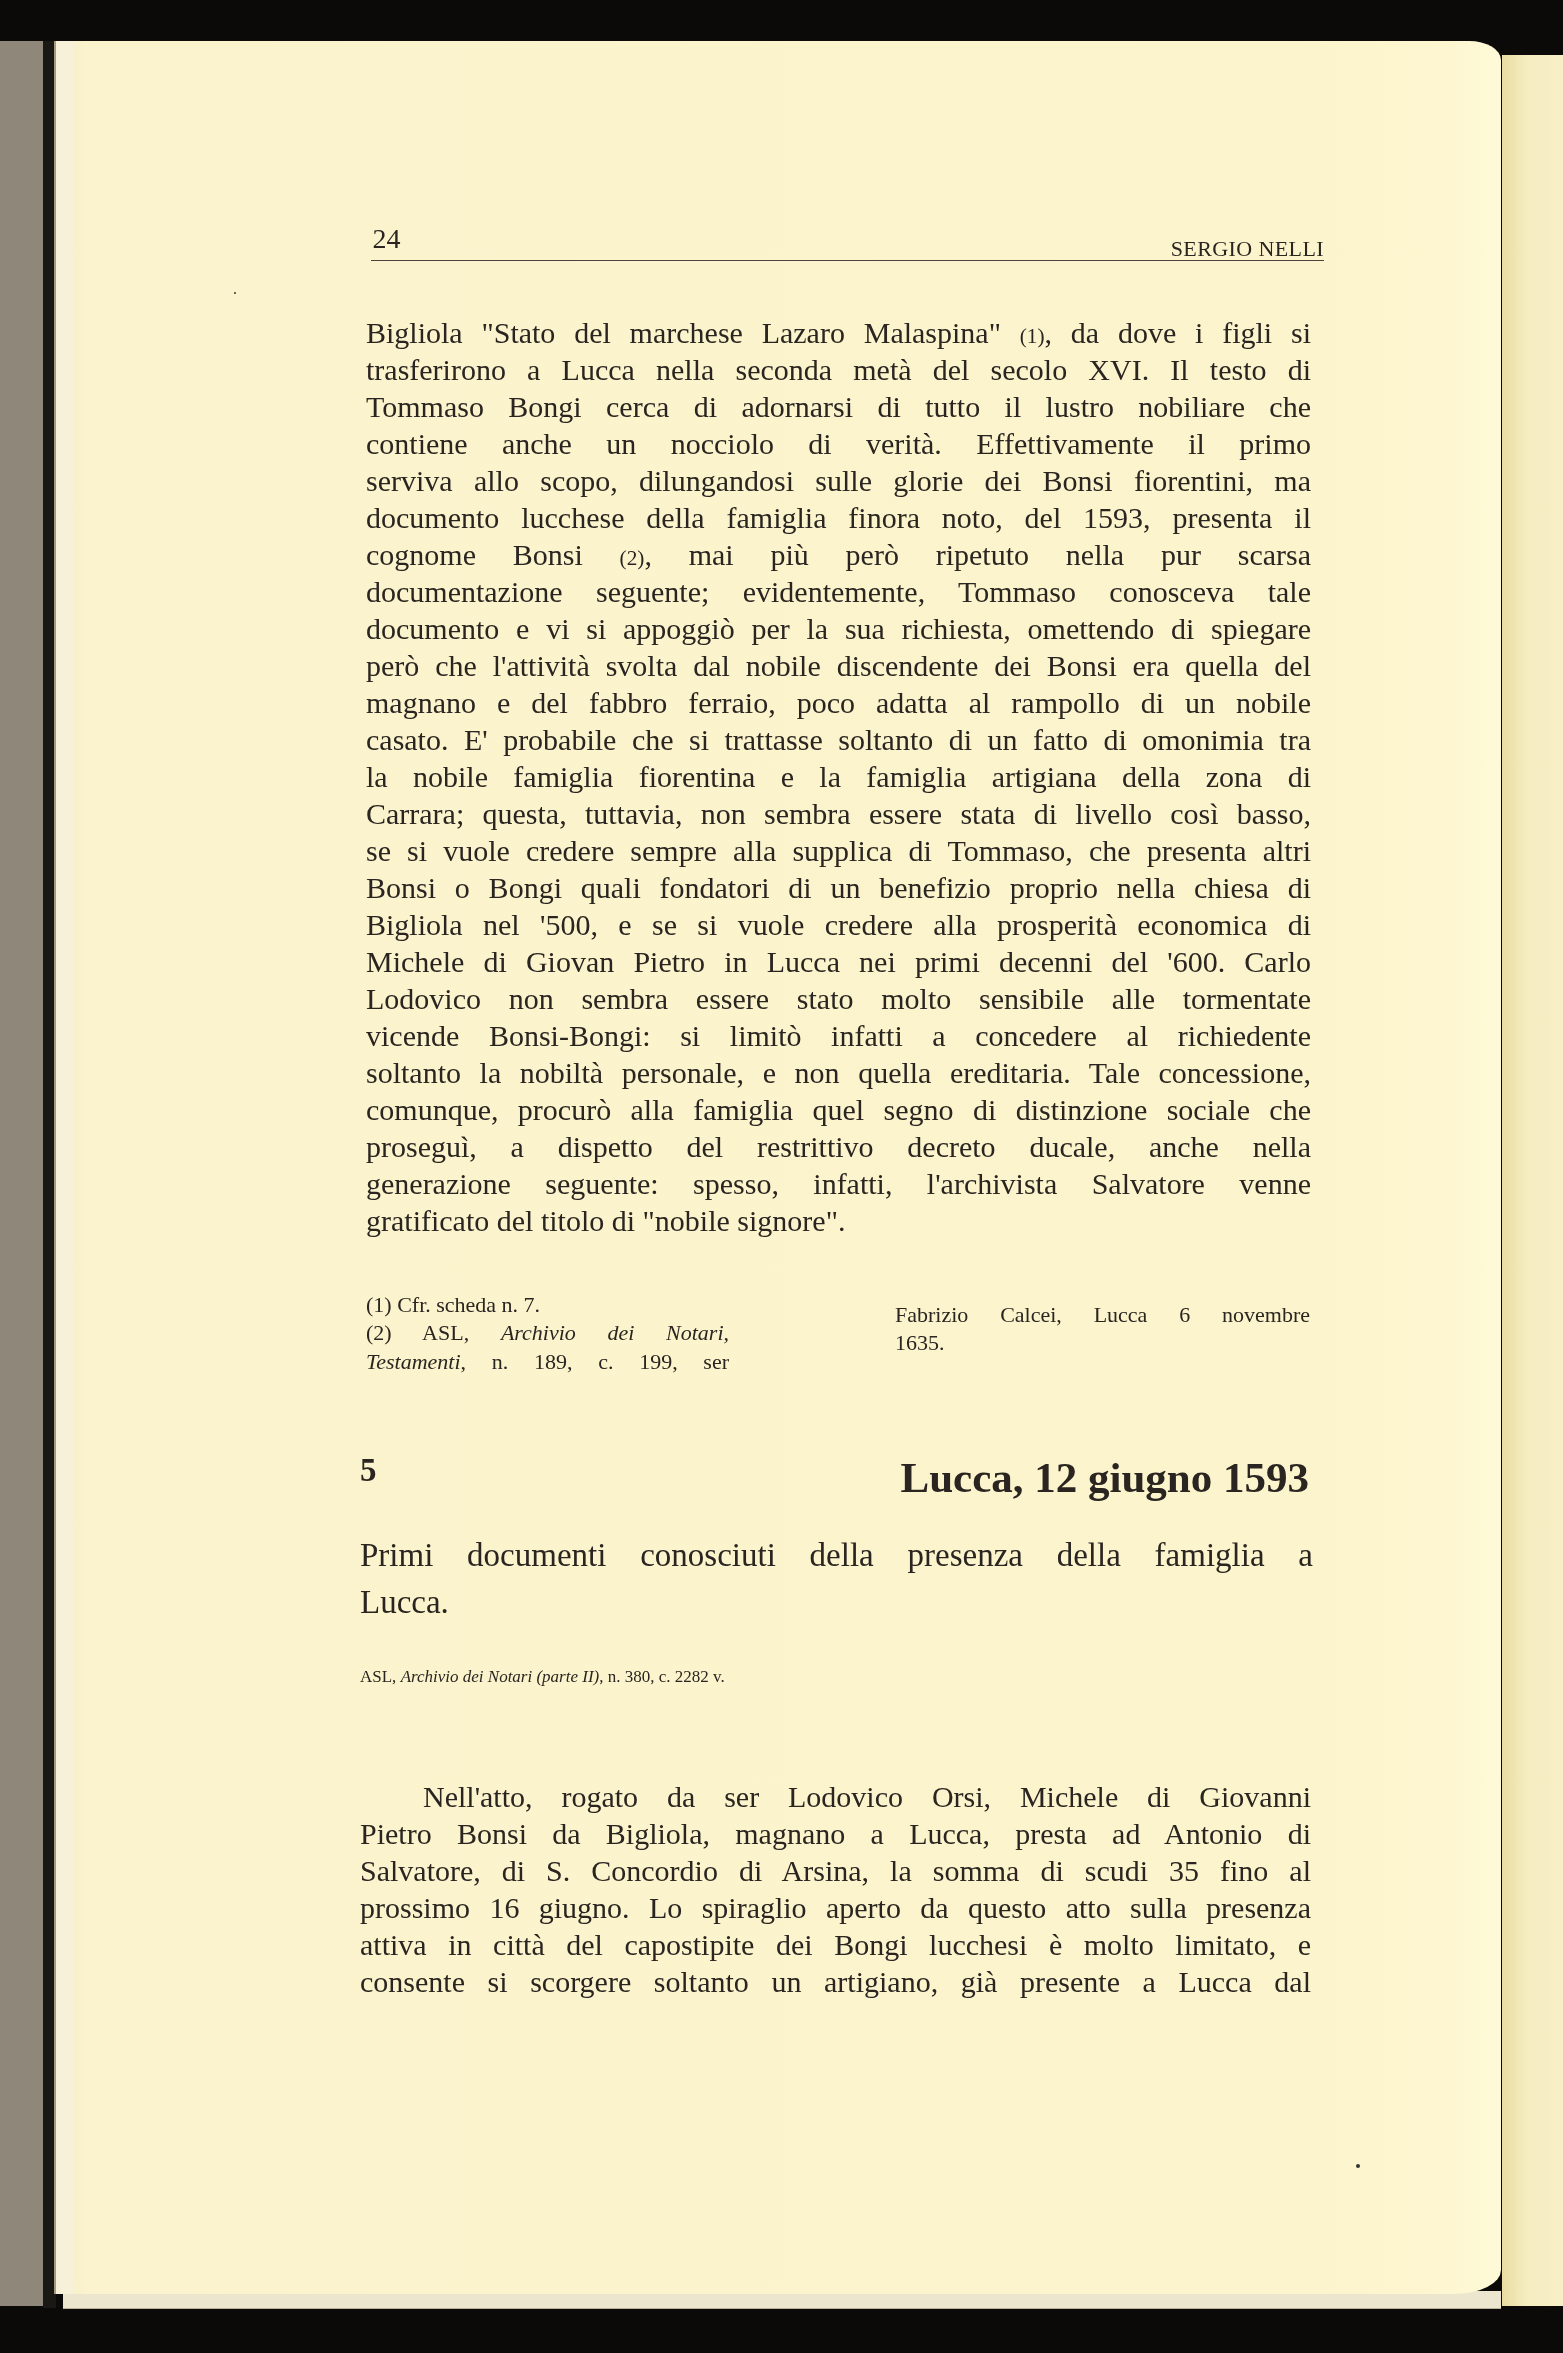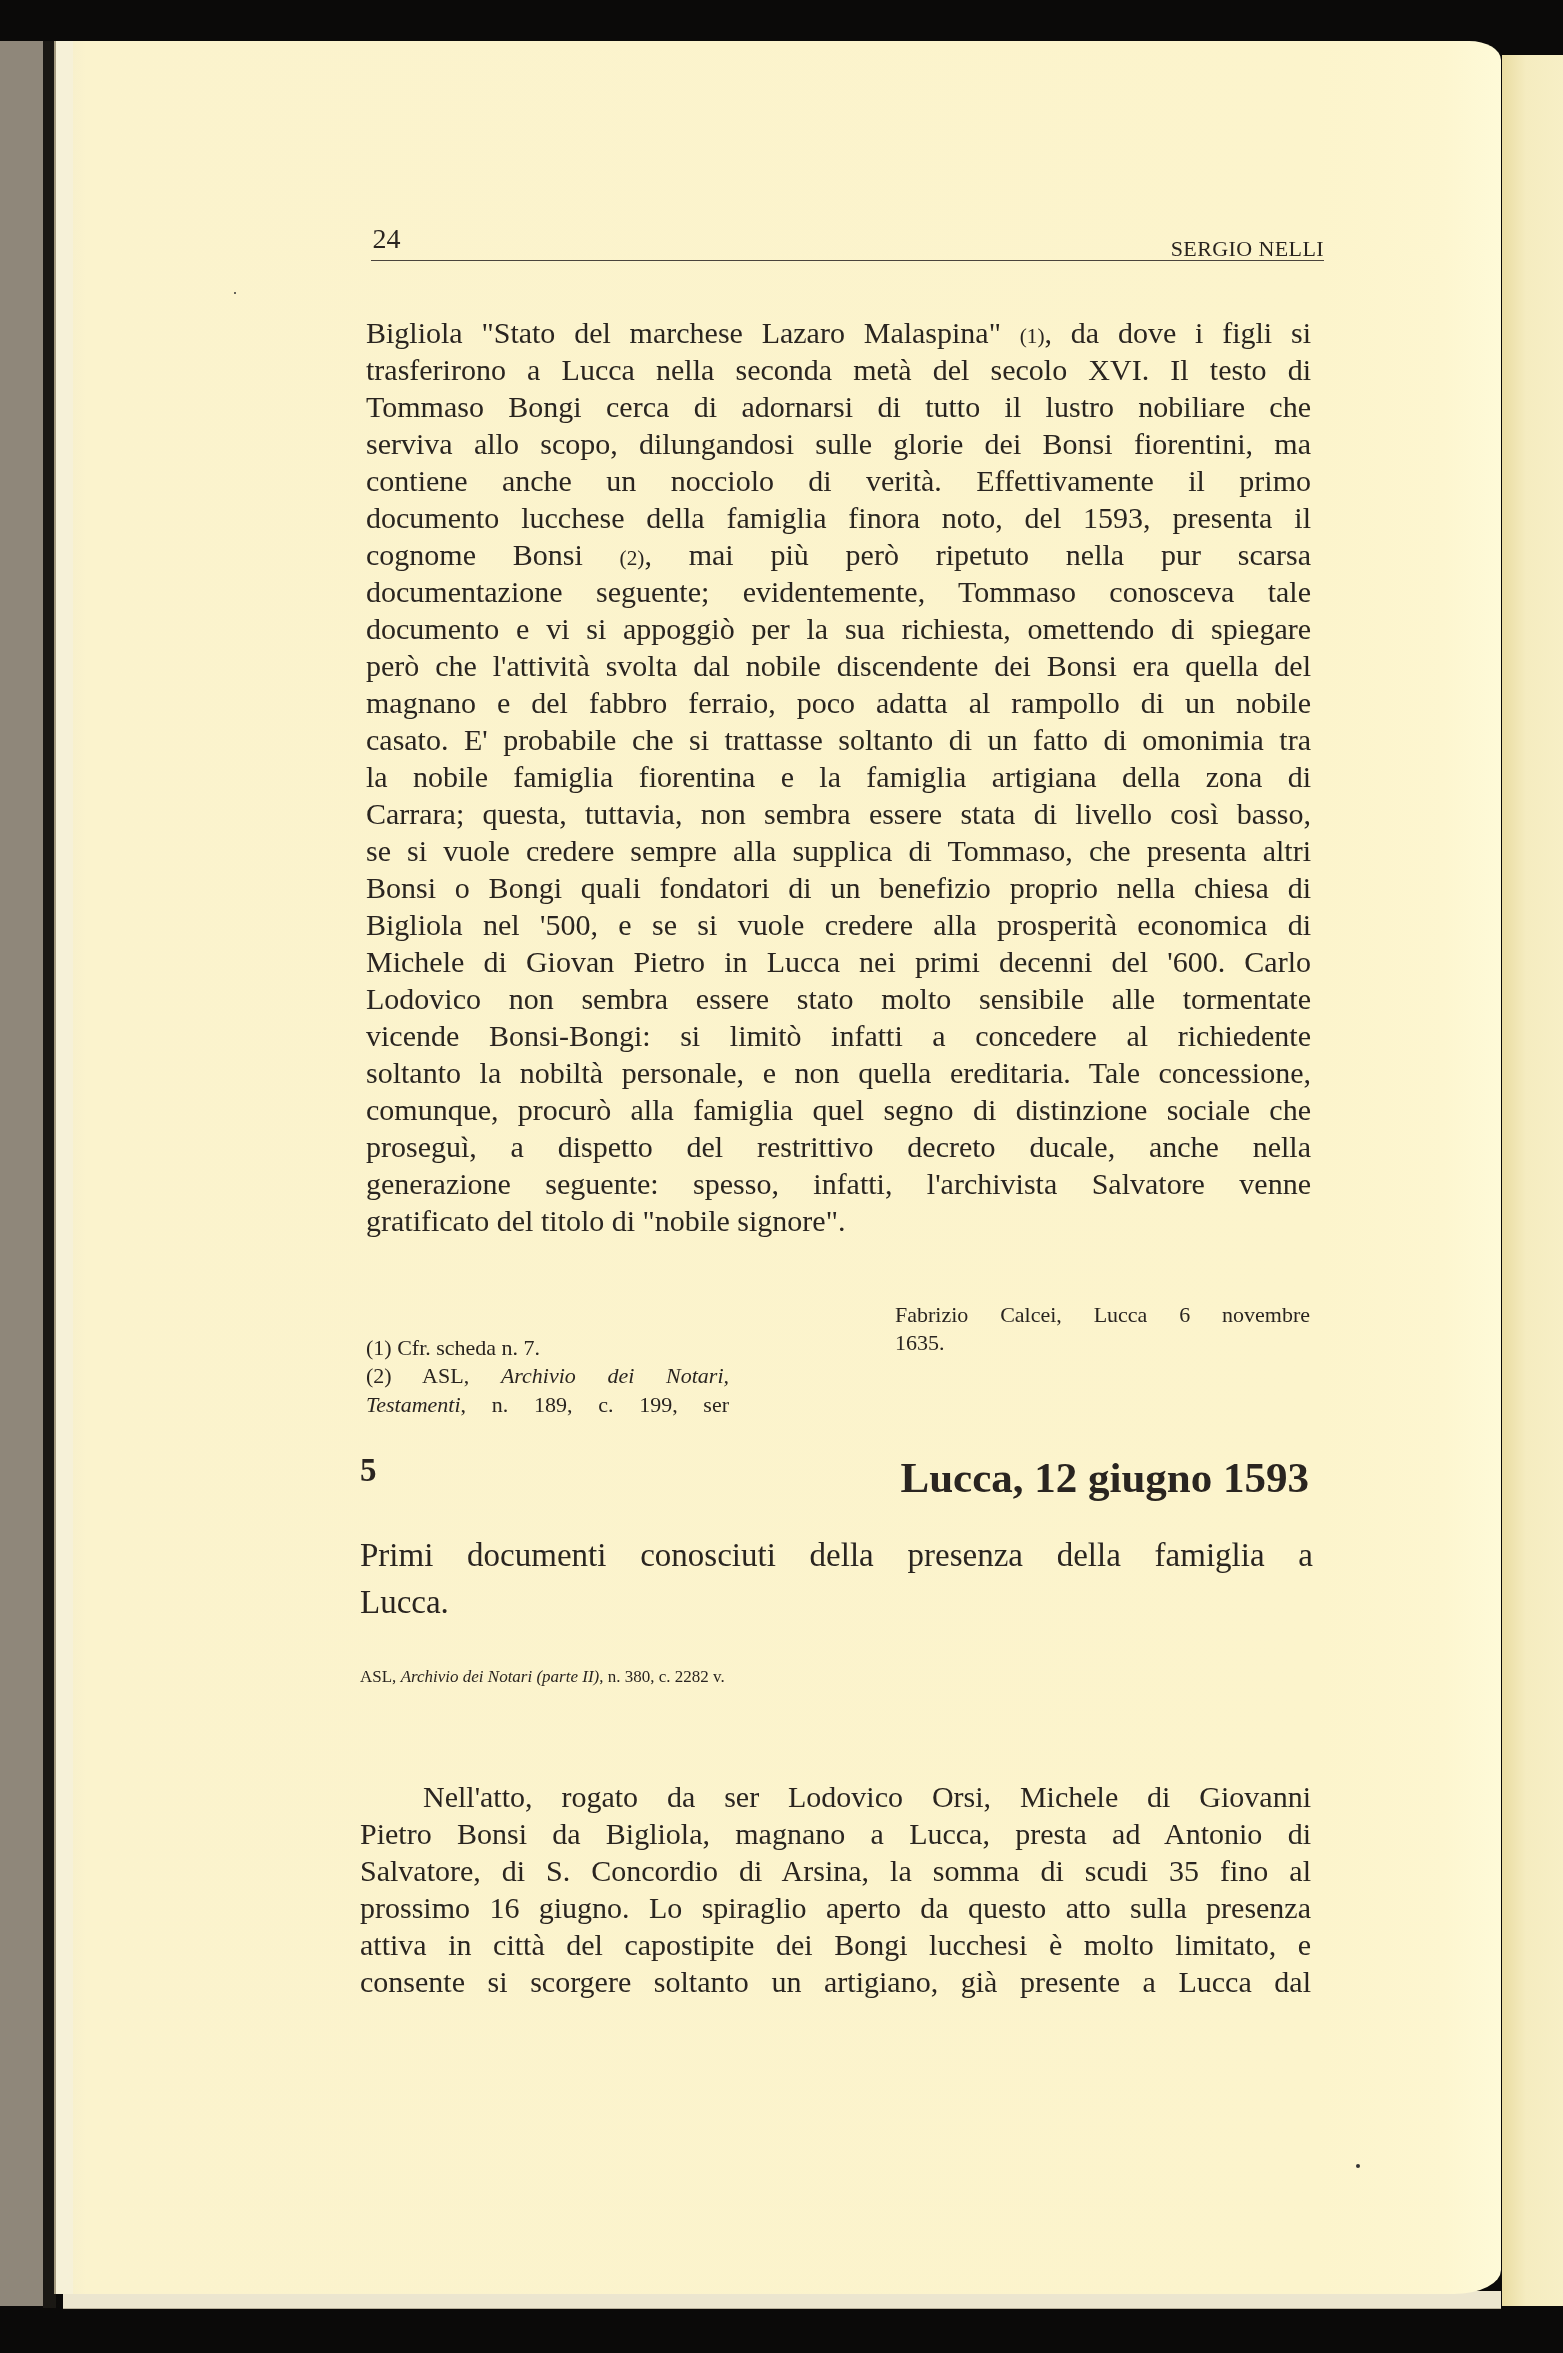--- a/index.html
+++ b/index.html
@@ -50,21 +50,21 @@
     .body-line {
       display: block; text-align: justify; text-align-last: justify;
       white-space: nowrap; height: 37px; overflow: visible;
     }
     .body-line.last { text-align-last: left; }
     .fnref { font-size: 21.3px; }
     .footnotes {
       position: absolute; left: 366px; top: 1291px; width: 945px;
       font-size: 22px; line-height: 28.4px;
     }
-    .fn-col-left { position: absolute; left: 0; top: 0; width: 363px; margin-top: 43px; }
+    .fn-col-left { position: absolute; left: 0; top: 0; width: 363px; }
     .fn-col-right { position: absolute; left: 529px; top: 9.5px; width: 415px; }
     .fn-line { display: block; text-align: justify; text-align-last: justify; white-space: nowrap; }
     .fn-line.last { text-align-last: left; }
     .entry-number {
       position: absolute; left: 360px; top: 1452px; font-size: 33px; font-weight: bold;
     }
     .entry-date {
       position: absolute; right: 255px; top: 1453px; font-size: 43px; font-weight: bold;
     }
     .entry-title {
@@ -91,22 +91,22 @@
 
 <div class="header">
   <span class="page-number">24</span>
   <span class="running-head">SERGIO NELLI</span>
 </div>
 
 <div class="body-block" style="top:314px;">
   <span class="body-line"><span>Bigliola "Stato del marchese Lazaro Malaspina" </span><span class="fnref">(1)</span><span>, da dove i figli si</span></span>
   <span class="body-line">trasferirono a Lucca nella seconda metà del secolo XVI. Il testo di</span>
   <span class="body-line">Tommaso Bongi cerca di adornarsi di tutto il lustro nobiliare che</span>
+  <span class="body-line">contiene anche un nocciolo di verità. Effettivamente il primo</span>
   <span class="body-line">serviva allo scopo, dilungandosi sulle glorie dei Bonsi fiorentini, ma</span>
-  <span class="body-line">contiene anche un nocciolo di verità. Effettivamente il primo</span>
   <span class="body-line">documento lucchese della famiglia finora noto, del 1593, presenta il</span>
   <span class="body-line"><span>cognome Bonsi </span><span class="fnref">(2)</span><span>, mai più però ripetuto nella pur scarsa</span></span>
   <span class="body-line">documentazione seguente; evidentemente, Tommaso conosceva tale</span>
   <span class="body-line">documento e vi si appoggiò per la sua richiesta, omettendo di spiegare</span>
   <span class="body-line">però che l'attività svolta dal nobile discendente dei Bonsi era quella del</span>
   <span class="body-line">magnano e del fabbro ferraio, poco adatta al rampollo di un nobile</span>
   <span class="body-line">casato. E' probabile che si trattasse soltanto di un fatto di omonimia tra</span>
   <span class="body-line">la nobile famiglia fiorentina e la famiglia artigiana della zona di</span>
   <span class="body-line">Carrara; questa, tuttavia, non sembra essere stata di livello così basso,</span>
   <span class="body-line">se si vuole credere sempre alla supplica di Tommaso, che presenta altri</span>

